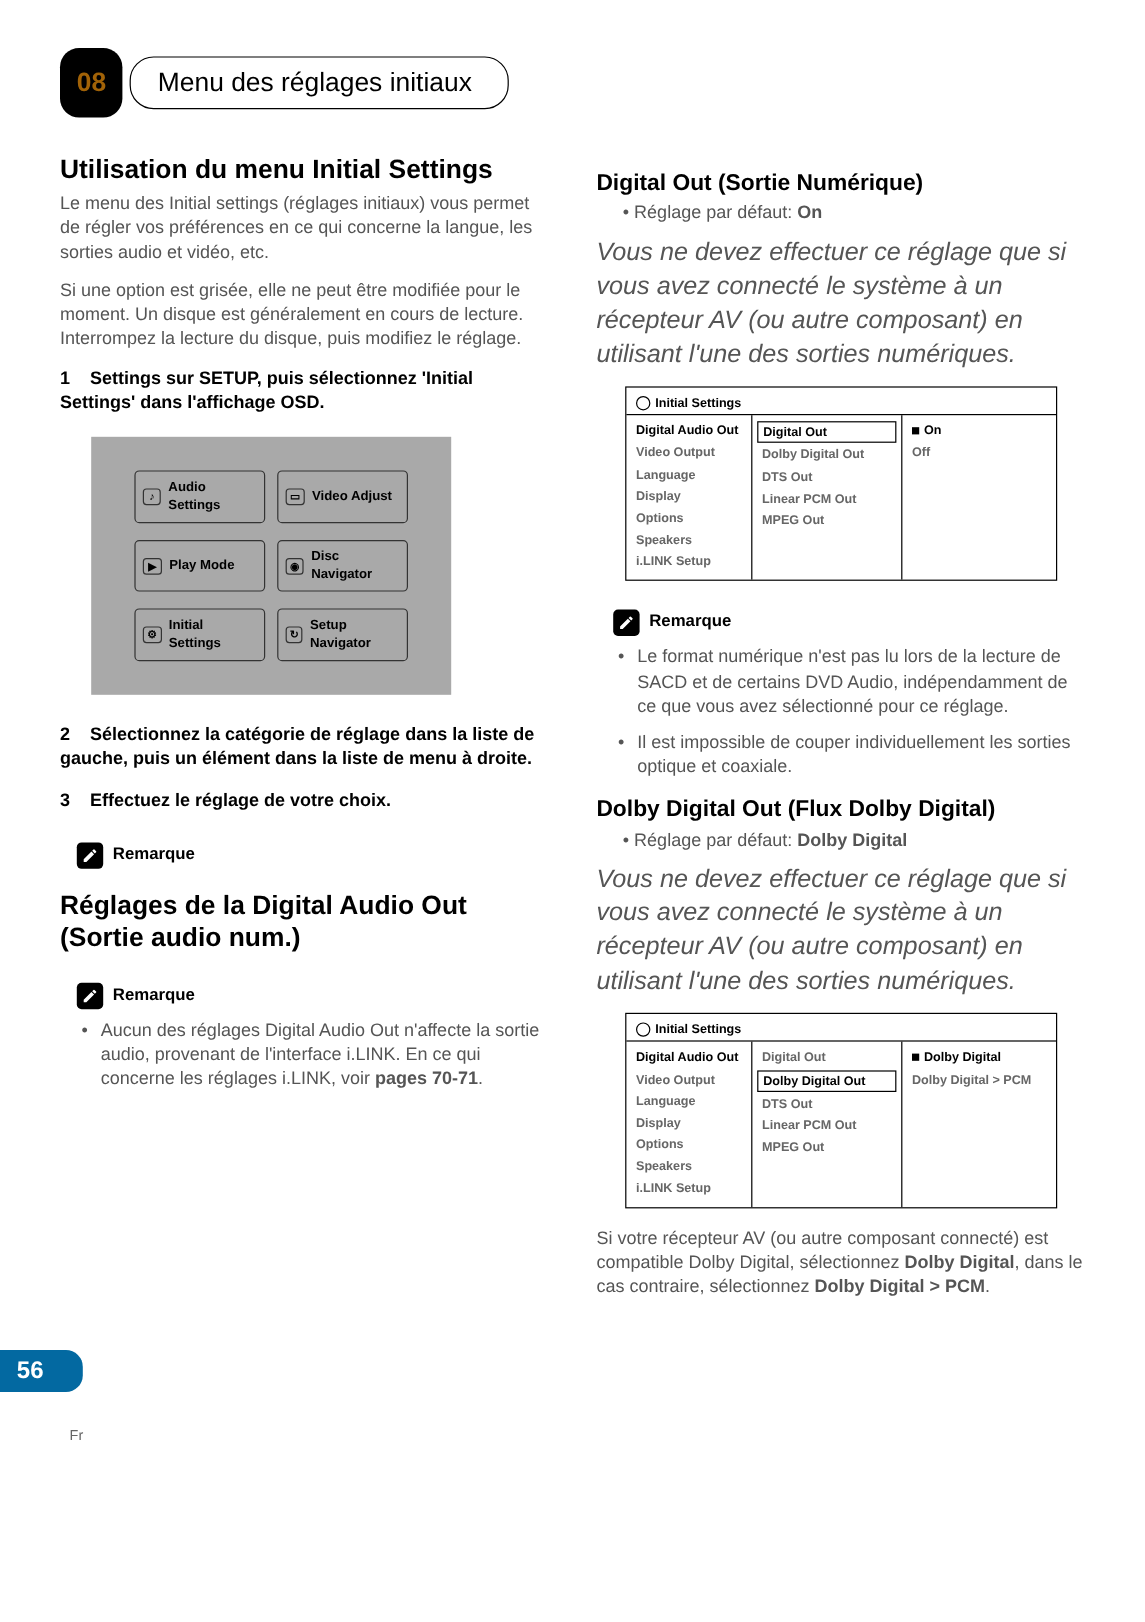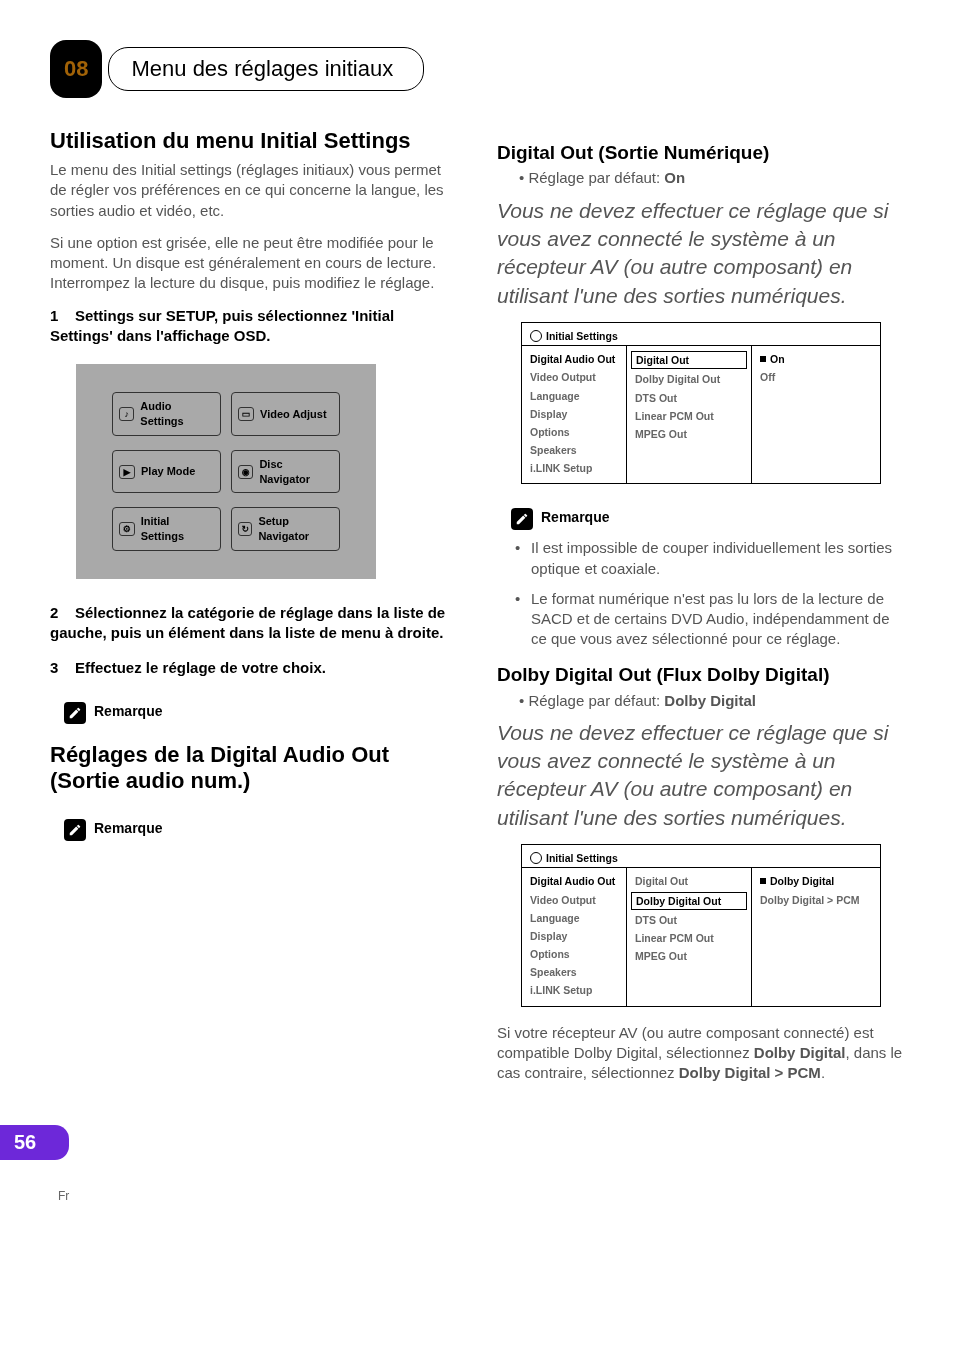--- a/index.html
+++ b/index.html
@@ -212,21 +212,21 @@
     width: 6px; height: 6px; background: #000;
     display: inline-block;
   }
   .sp-val.active { color: #000; }
   .footer {
     margin-top: 30px;
     display: flex;
     align-items: center;
   }
   .page-badge {
-    background: #6d28d9;
+    background: #0369a1;
     color: #fff;
     font-size: 20px;
     font-weight: bold;
     padding: 4px 14px;
     border-radius: 0 14px 14px 0;
     margin-left: -50px;
   }
   .lang-code {
     font-size: 12px;
     color: #666;
@@ -308,20 +308,25 @@
     <h1 class="section" style="margin-top:18px">Réglages de la Digital Audio Out (Sortie audio num.)</h1>
 
     <div class="note-header">
       <span class="note-icon">
           <svg viewBox="0 0 24 24">
             <path d="M3 17.25V21h3.75L17.81 9.94l-3.75-3.75L3 17.25zM20.71 7.04a1 1 0 0 0 0-1.41l-2.34-2.34a1 1 0 0 0-1.41 0l-1.83 1.83 3.75 3.75 1.83-1.83z"></path>
           </svg>
         </span>
       <span class="note-label">Remarque</span>
     </div>
+    <ul class="bullets">
+      <li>
+        <span>Aucun des réglages Digital Audio Out n'affecte la sortie audio, provenant de l'interface i.LINK. En ce qui concerne les réglages i.LINK, voir </span><span class="bold">pages 70-71</span><span>.</span>
+      </li>
+    </ul>
   </div>
 
   <div class="col">
     <h2 class="subsection">Digital Out (Sortie Numérique)</h2>
     <p class="default-row">
       <span>Réglage par défaut: </span><span class="bold">On</span>
     </p>
     <p class="italic">Vous ne devez effectuer ce réglage que si vous avez connecté le système à un récepteur AV (ou autre composant) en utilisant l'une des sorties numériques.</p>
 
     <div class="settings-panel" id="panel-a">
@@ -361,22 +366,22 @@
 
     <div class="note-header">
       <span class="note-icon">
           <svg viewBox="0 0 24 24">
             <path d="M3 17.25V21h3.75L17.81 9.94l-3.75-3.75L3 17.25zM20.71 7.04a1 1 0 0 0 0-1.41l-2.34-2.34a1 1 0 0 0-1.41 0l-1.83 1.83 3.75 3.75 1.83-1.83z"></path>
           </svg>
         </span>
       <span class="note-label">Remarque</span>
     </div>
     <ul class="bullets">
+      <li>Le format numérique n'est pas lu lors de la lecture de SACD et de certains DVD Audio, indépendamment de ce que vous avez sélectionné pour ce réglage.</li>
       <li>Il est impossible de couper individuellement les sorties optique et coaxiale.</li>
-      <li>Le format numérique n'est pas lu lors de la lecture de SACD et de certains DVD Audio, indépendamment de ce que vous avez sélectionné pour ce réglage.</li>
     </ul>
 
     <h2 class="subsection">Dolby Digital Out (Flux Dolby Digital)</h2>
     <p class="default-row">
       <span>Réglage par défaut: </span><span class="bold">Dolby Digital</span>
     </p>
     <p class="italic">Vous ne devez effectuer ce réglage que si vous avez connecté le système à un récepteur AV (ou autre composant) en utilisant l'une des sorties numériques.</p>
 
     <div class="settings-panel" id="panel-b">
       <div class="sp-title">

